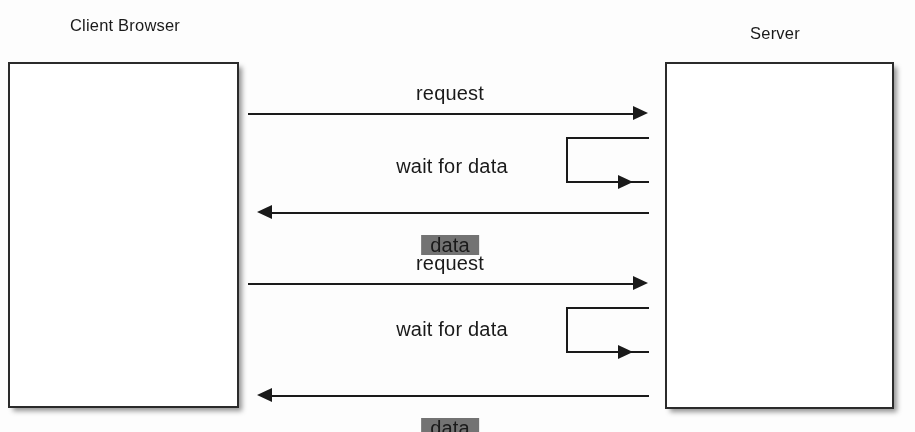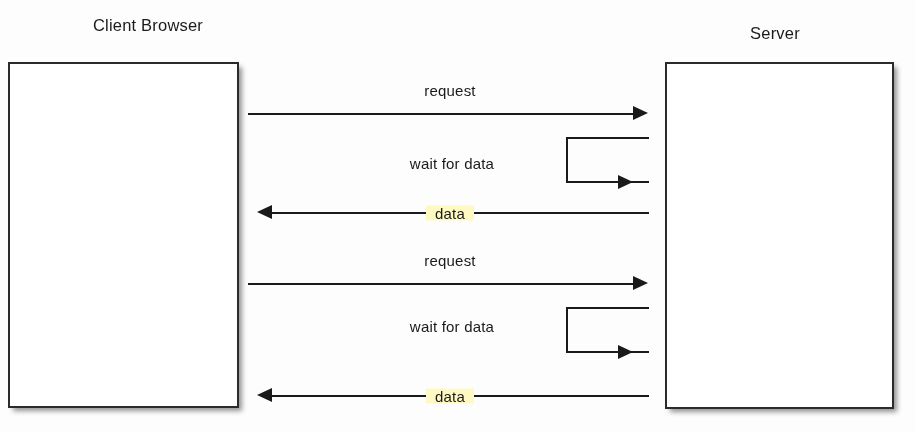--- a/index.html
+++ b/index.html
@@ -38,31 +38,32 @@
   }
 
   
   .msg-line {
     position: absolute;
     height: 0;
     border-top: 2px solid #1a1a1a;
   }
   .msg-label {
     position: absolute;
-    font-size: 15px;
+    font-size: 20px;
     color: #1a1a1a;
     white-space: nowrap;
     transform: translateX(-50%);
     letter-spacing: 0.2px;
   }
   .msg-label.on-line {
-    background: #fef9c3;
+    background: #737373;
     padding: 0 9px;
     transform: translate(-50%, -50%);
     line-height: 1;
+    margin-top: 32px;
   }
 
   
   .arrow-head {
     position: absolute;
     width: 0;
     height: 0;
   }
   .arrow-head.right {
     border-top: 7px solid transparent;
@@ -83,21 +84,21 @@
     border-left: 2px solid #1a1a1a;
     border-bottom: 2px solid #1a1a1a;
     border-right: none;
   }
 </style>
 </head>
 <body>
 
 <div id="canvas">
 
-  <div class="participant-label" style="left:125px; top:16px;margin-left:23px;">Client Browser</div>
+  <div class="participant-label" style="left:125px; top:16px;">Client Browser</div>
   <div class="participant-box" style="left:8px; top:62px; width:231px; height:346px;"></div>
 
   <div class="participant-label" style="left:775px; top:24px;">Server</div>
   <div class="participant-box" style="left:665px; top:62px; width:229px; height:347px;"></div>
 
   <div class="msg-label" style="left:450px; top:82px;">request</div>
   <div class="msg-line" style="left:248px; top:113px; width:385px;"></div>
   <div class="arrow-head right" style="left:633px; top:106px;"></div>
 
   <div class="msg-label" style="left:452px; top:155px;">wait for data</div>

